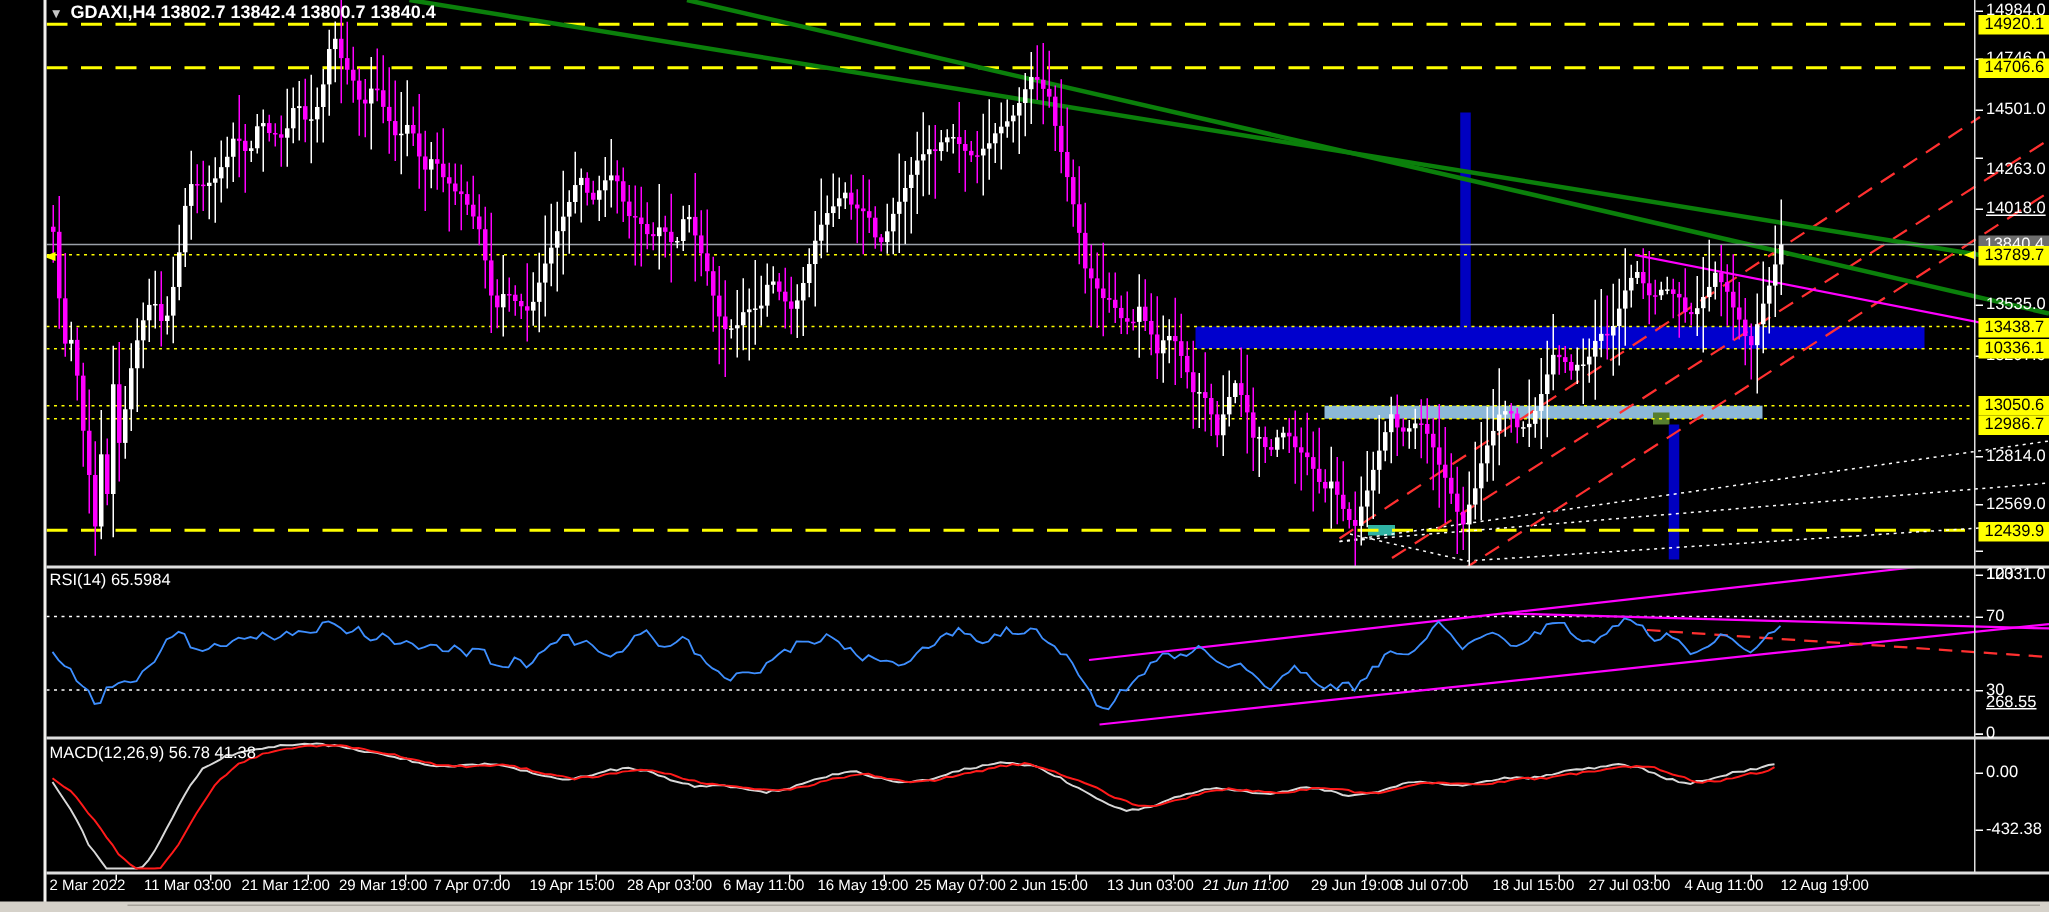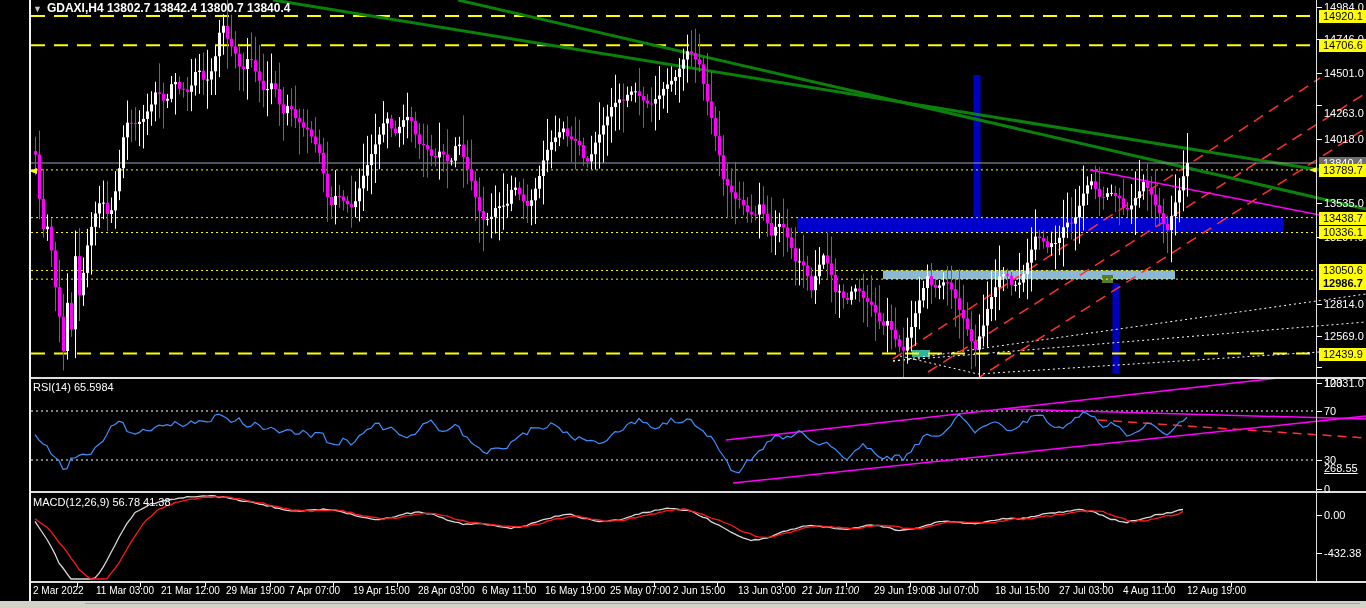--- a/index.html
+++ b/index.html
@@ -687,39 +687,39 @@
   <div id="price-axis">
       <div class="tick" style="top: 7px;"></div>
       <div class="axis-label" style="top: 1px;">14984.0</div>
       <div class="tick" style="top: 39px;"></div>
       <div class="axis-label" style="top: 33px;">14746.0</div>
       <div class="tick" style="top: 73px;"></div>
       <div class="axis-label" style="top: 67px;">14501.0</div>
       <div class="tick" style="top: 105px;"></div>
       <div class="axis-label" style="top: 99px; margin-top: 8px;">14263.0</div>
       <div class="tick" style="top: 139px;"></div>
-      <div class="axis-label" style="top: 133px;">14018.0</div>
+      <div class="axis-label" style="top: 133px; text-decoration: underline;">14018.0</div>
       <div class="tick" style="top: 203px;"></div>
       <div class="axis-label" style="top: 197px;">13535.0</div>
       <div class="tick" style="top: 237px;"></div>
       <div class="axis-label" style="top: 231px;">13297.0</div>
       <div class="tick" style="top: 304px;"></div>
       <div class="axis-label" style="top: 298px;">12814.0</div>
       <div class="tick" style="top: 336px;"></div>
       <div class="axis-label" style="top: 330px;">12569.0</div>
       <div class="tick" style="top: 367px;"></div>
       <div class="axis-label" style="top: 377px;">12331.0</div>
       <div class="axis-label current" style="top: 157px;">13840.4</div>
       <div class="axis-label yellow" style="top: 10px;">14920.1</div>
       <div class="axis-label yellow" style="top: 39px;">14706.6</div>
       <div class="axis-label yellow" style="top: 164px;">13789.7</div>
       <div class="axis-label yellow" style="top: 212px;">13438.7</div>
       <div class="axis-label yellow" style="top: 226px;">10336.1</div>
       <div class="axis-label yellow" style="top: 264px;">13050.6</div>
-      <div class="axis-label yellow" style="top: 277px; font-weight: bold;">12986.7</div>
+      <div class="axis-label yellow" style="top: 277px;">12986.7</div>
       <div class="axis-label yellow" style="top: 348px;">12439.9</div>
     </div>
   <div id="indi-axis">
       <div class="tick" style="top: 383px;"></div>
       <div class="axis-label" style="top: 377px;">100</div>
       <div class="tick" style="top: 411px;"></div>
       <div class="axis-label" style="top: 405px;">70</div>
       <div class="tick" style="top: 460px;"></div>
       <div class="axis-label" style="top: 454px;">30</div>
       <div class="tick" style="top: 489px;"></div>

